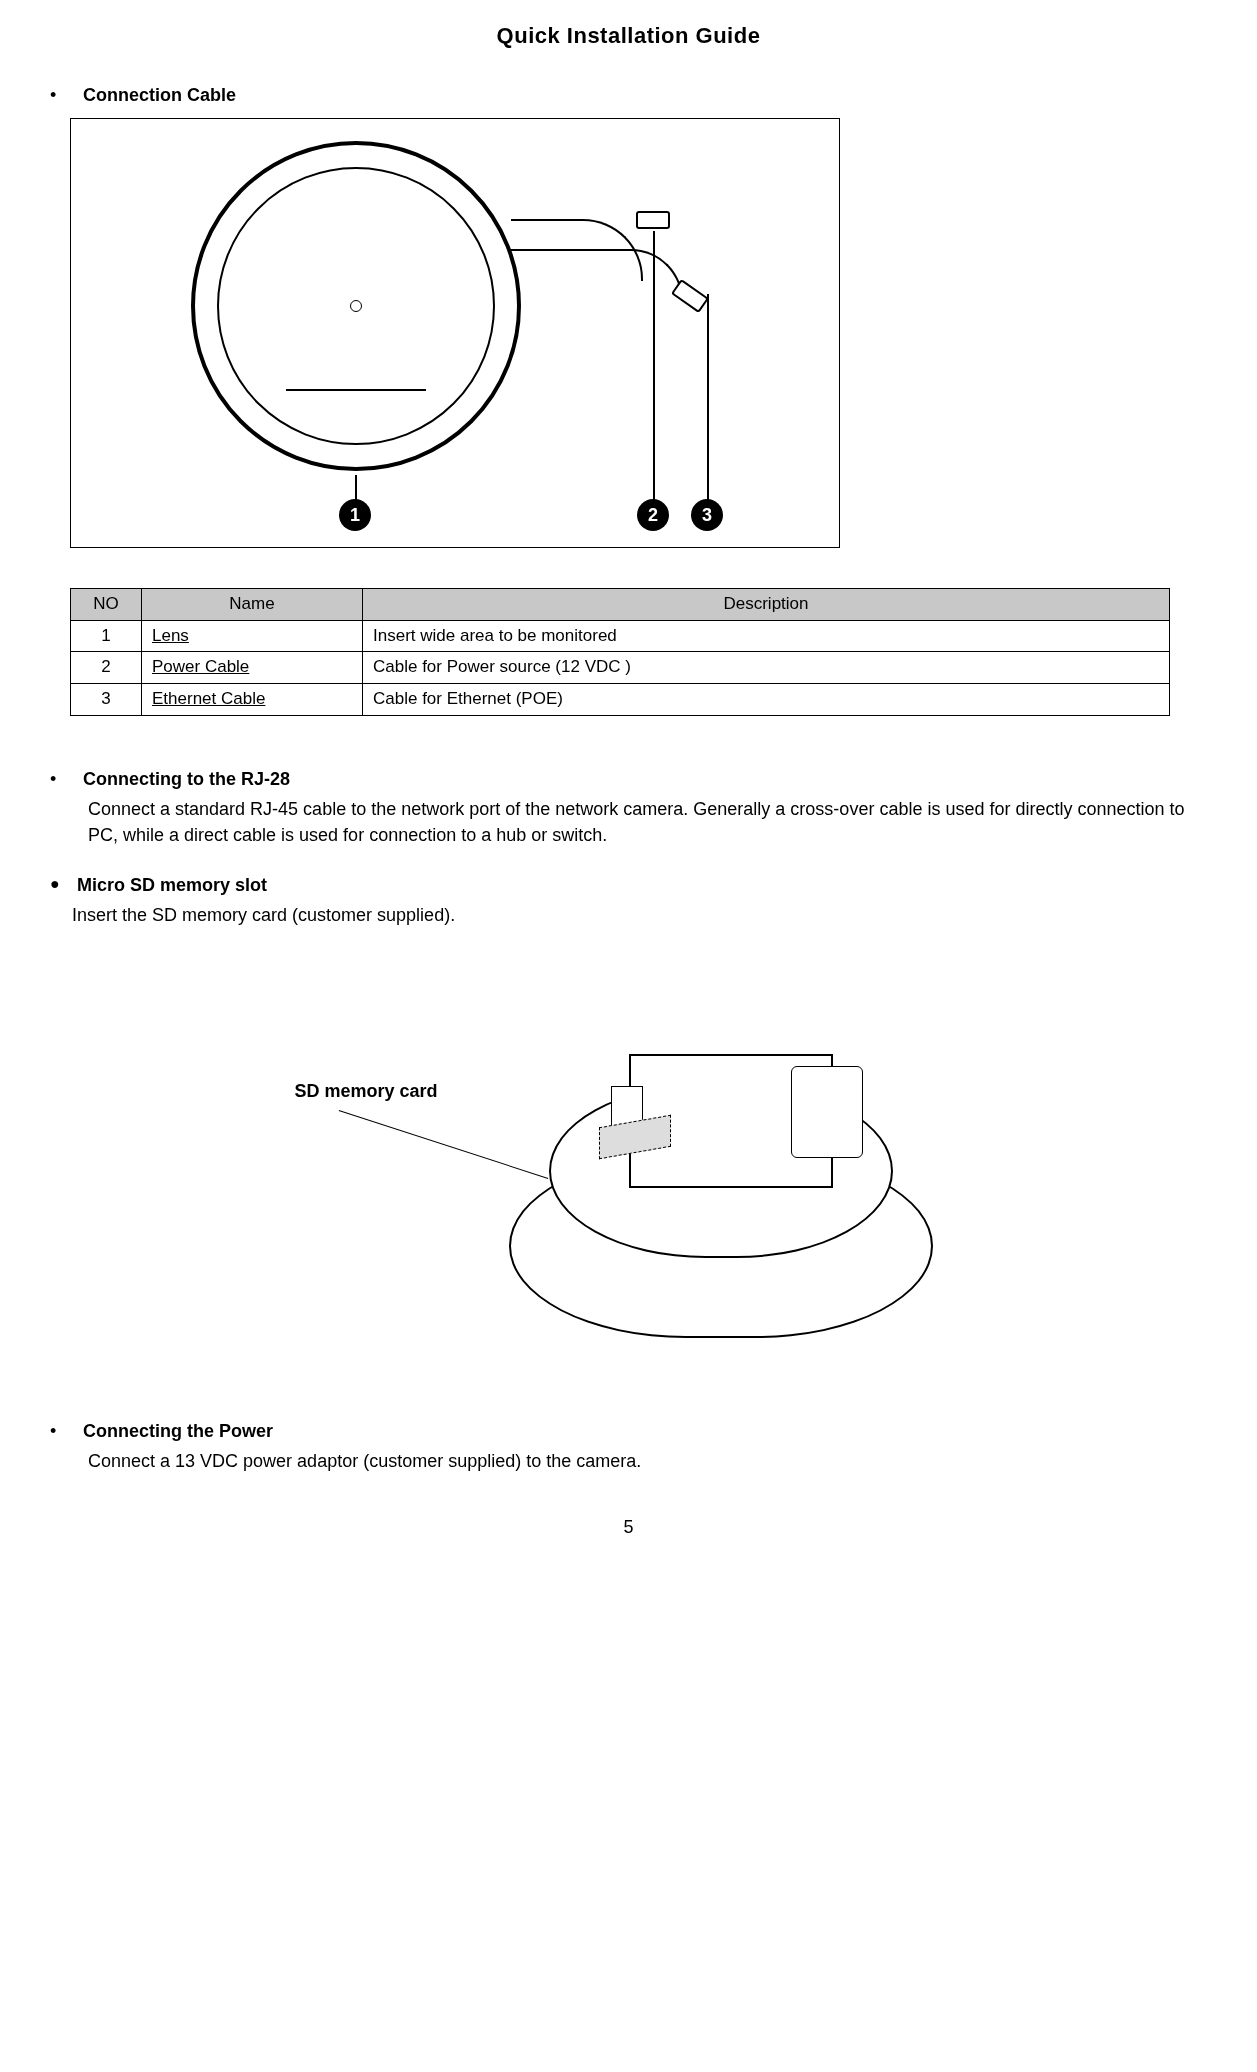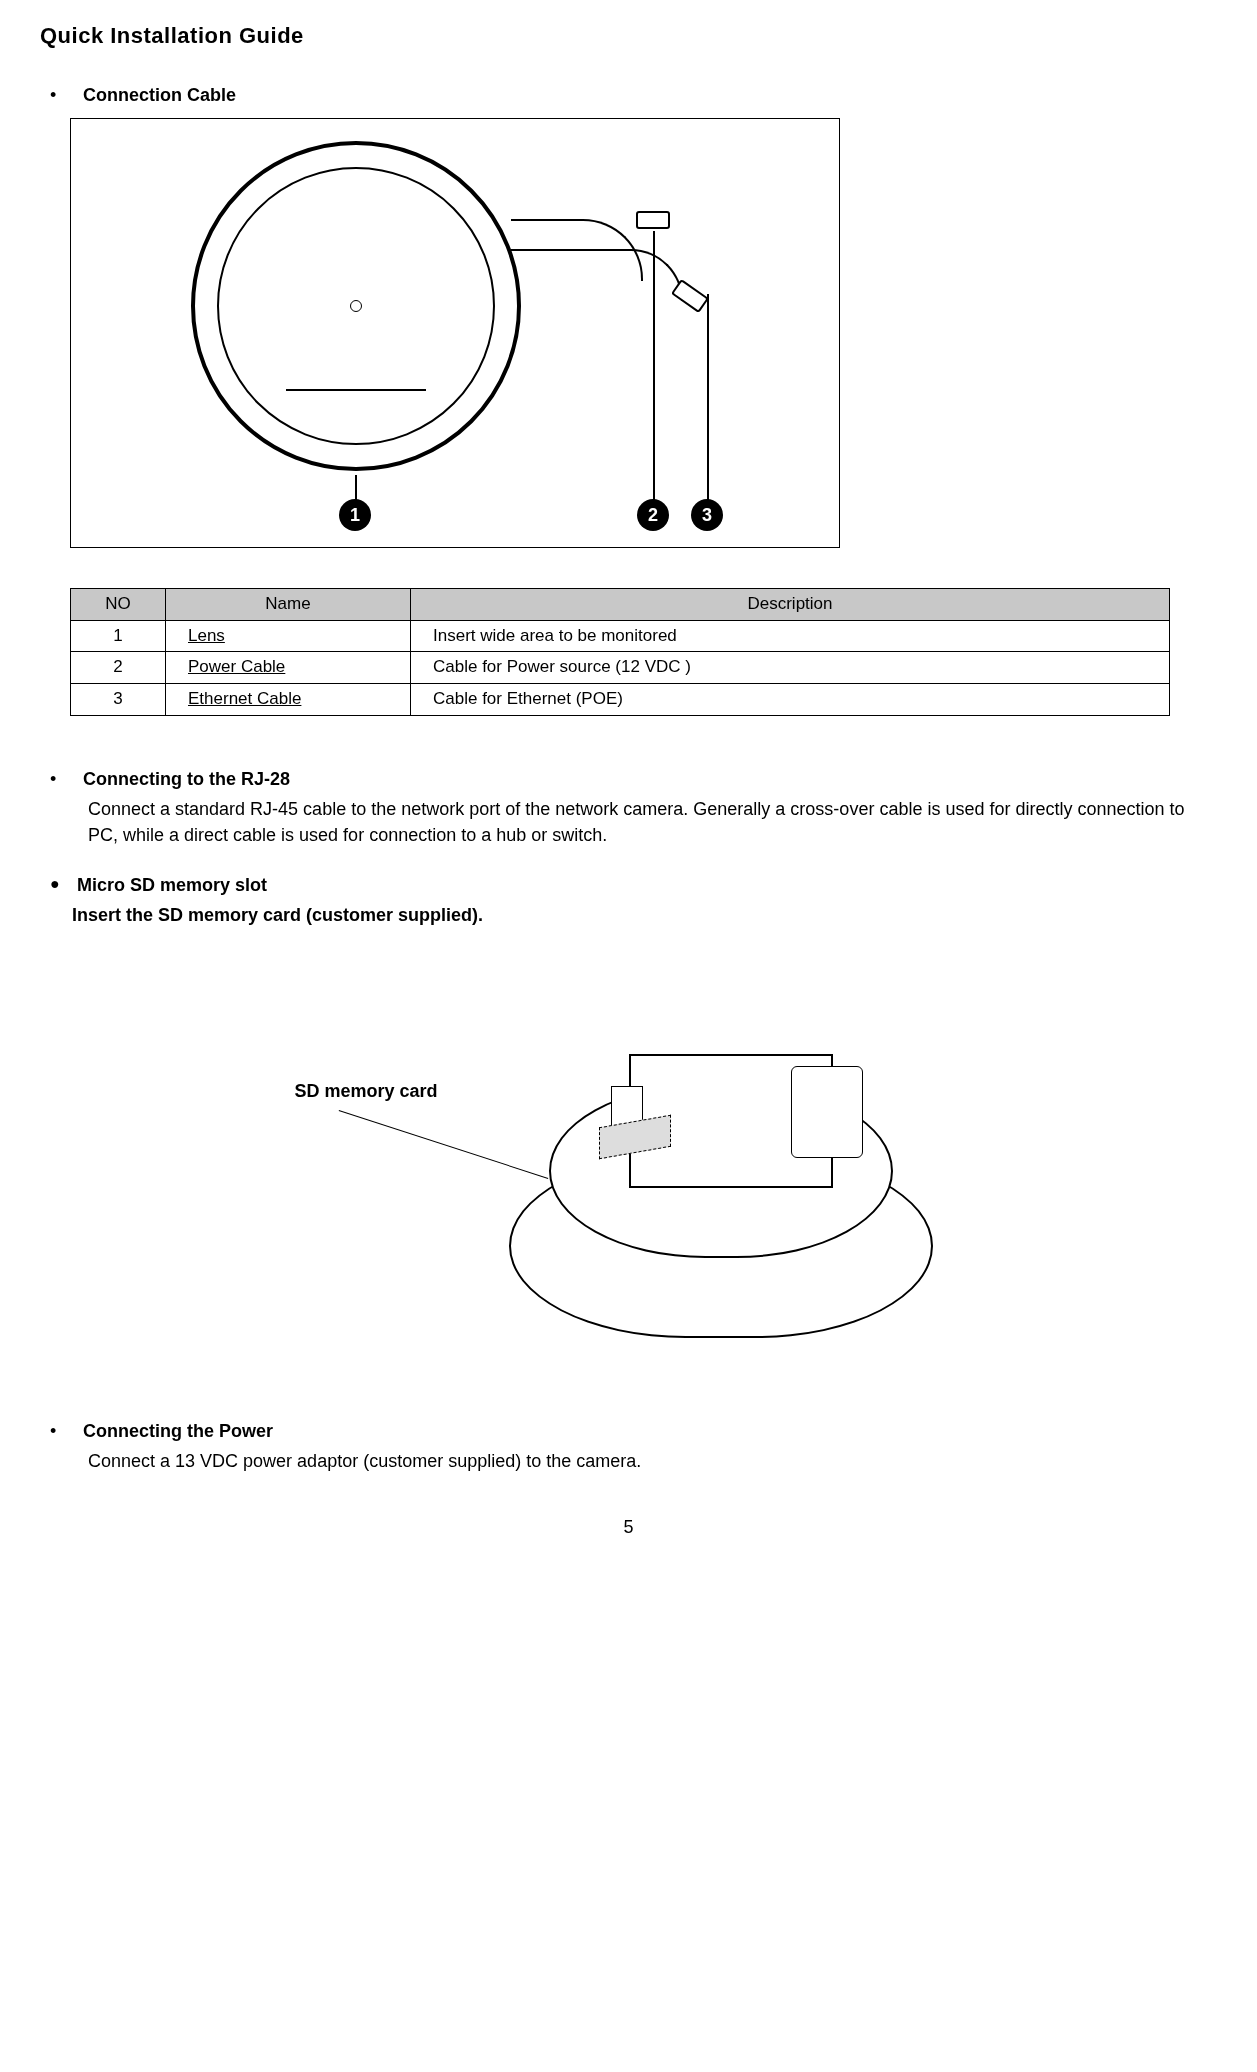--- a/index.html
+++ b/index.html
@@ -5,21 +5,21 @@
   body {
     font-family: Arial, Helvetica, sans-serif;
     color: #000;
     background: #fff;
     margin: 0;
     padding: 20px 40px 40px 40px;
     font-size: 18px;
     line-height: 1.45;
   }
   .header-title {
-    text-align: left;
+    text-align: center;
     font-weight: bold;
     font-size: 22px;
     letter-spacing: 0.5px;
     margin-bottom: 30px;
   }
   .bulleted {
     margin-left: 10px;
     margin-bottom: 10px;
   }
   .small-dot::before {
@@ -129,21 +129,21 @@
 
   table.parts {
     border-collapse: collapse;
     width: 100%;
     margin: 0 0 50px 30px;
     max-width: 1100px;
     font-size:17px;
   }
   table.parts th, table.parts td {
     border: 1px solid #000;
-    padding: 3px 22px;
+    padding: 3px 10px;
     text-align: left;
   }
   table.parts th {
     background: #c8c8c8;
     font-weight: normal;
     text-align: center;
   }
   table.parts td.no { text-align:center; width:50px;}
   table.parts td.nm { width:200px;text-decoration:underline;}
 
@@ -275,21 +275,21 @@
   </tbody>
 </table>
 
 <div class="bulleted small-dot">
   <span class="b-title">Connecting to the RJ-28</span>
   <div class="b-body">Connect a standard RJ-45 cable to the network port of the network camera. Generally a cross-over cable is used for directly connection to PC, while a direct cable is used for connection to a hub or switch.</div>
 </div>
 
 <div class="bulleted big-dot">
   <span class="b-title">Micro SD memory slot</span>
-  <div class="b-body" style="margin-left:22px;font-weight:bold;">Insert the SD memory card (customer supplied).</div>
+  <div class="b-body" style="margin-left:22px;">Insert the SD memory card (customer supplied).</div>
 </div>
 
 <div class="sd-figure">
   <div class="sd-label">SD memory card</div>
   <div class="sd-line"></div>
   <div class="sd-body">
     <div class="dome-lower"></div>
     <div class="dome-upper"></div>
     <div class="module"></div>
     <div class="sd-slot"></div>

